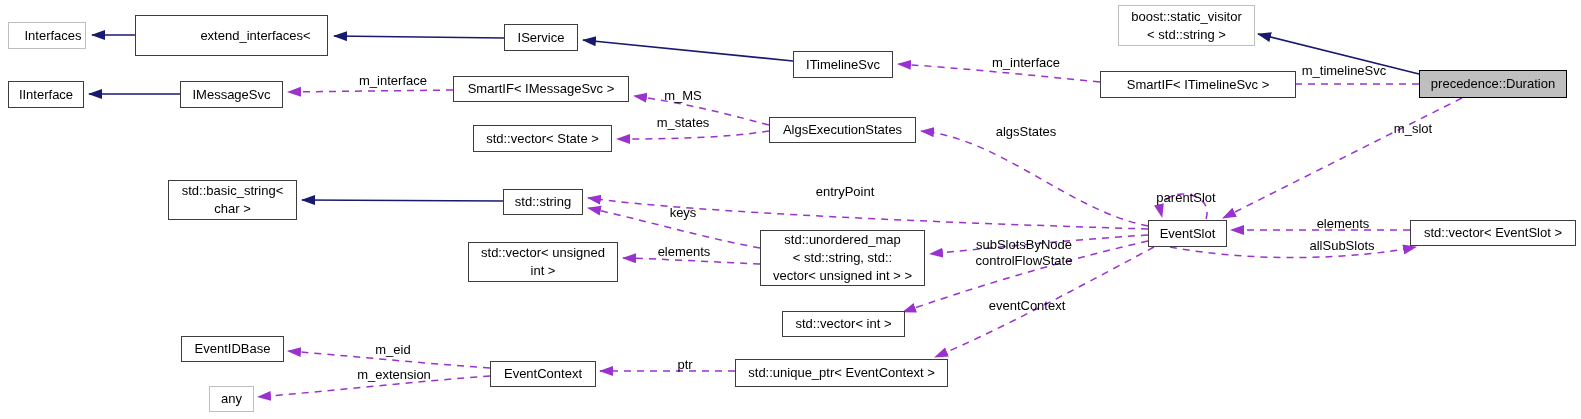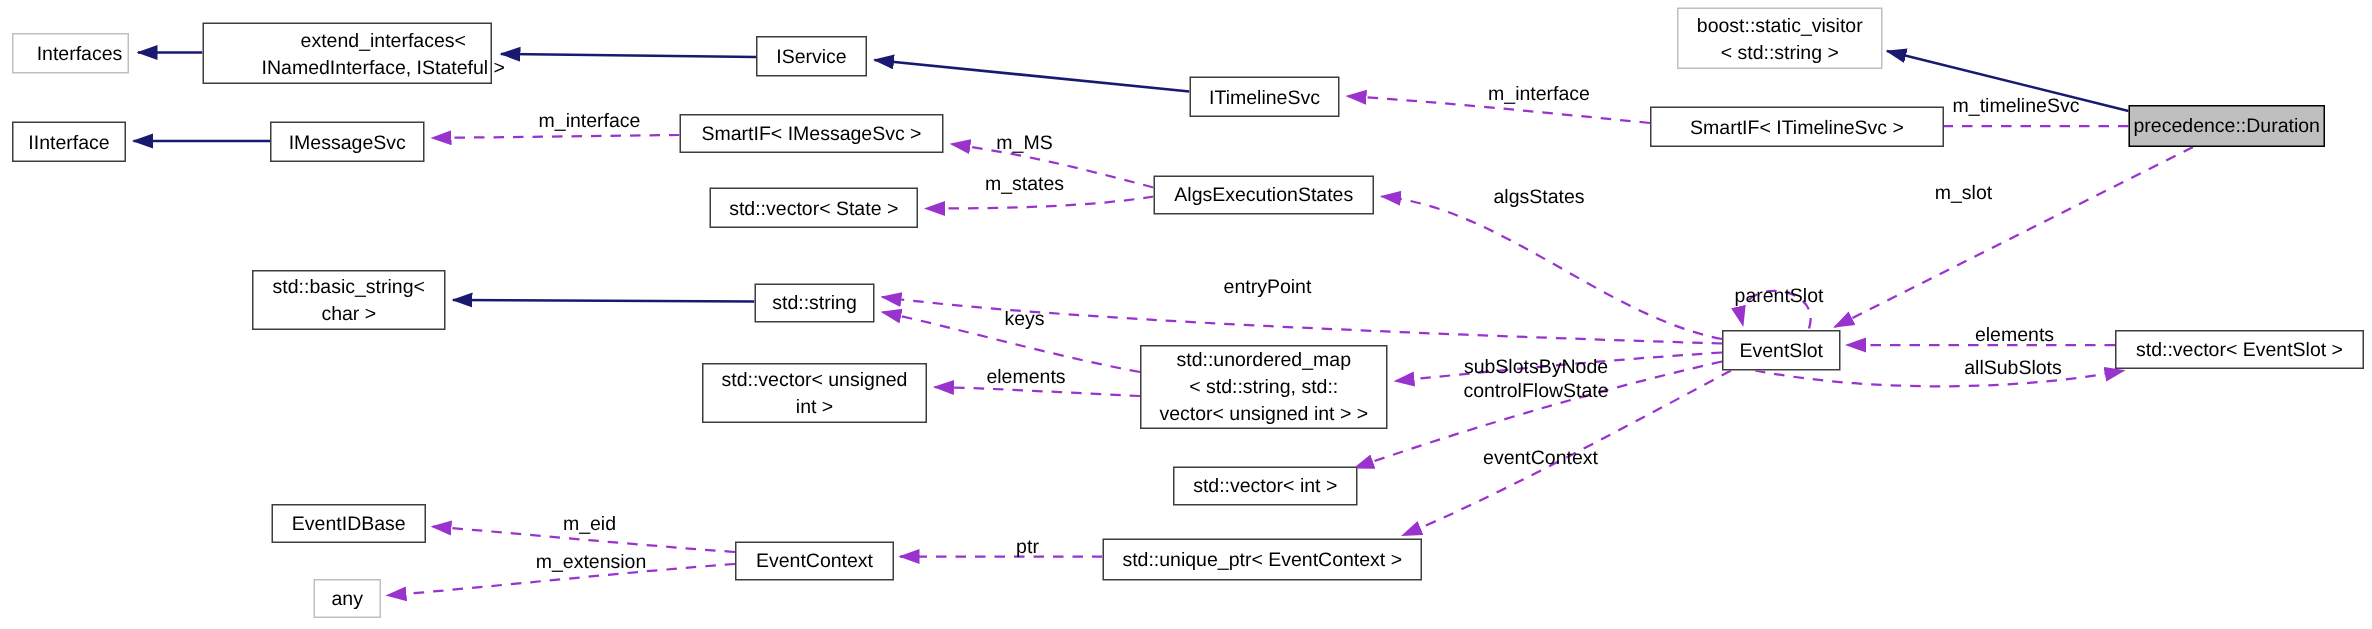--- a/index.html
+++ b/index.html
@@ -63,55 +63,54 @@
       <path d="M490,376 C420,381 330,391 258,397" class="edge usage" marker-end="url(#arr-use)" data-interactable="false"></path>
       <path d="M1410,230 L1231,230" class="edge usage" marker-end="url(#arr-use)" data-interactable="false"></path>
       <path d="M1170,247 C1255,263 1355,259 1416,247" class="edge usage" marker-end="url(#arr-use)" data-interactable="false"></path>
     </svg>
   <div id="nodes" data-interactable="false">
       <div class="edge-label" data-interactable="false" style="left: 393px; top: 80px;">m_interface</div>
       <div class="edge-label" data-interactable="false" style="left: 683px; top: 95px;">m_MS</div>
       <div class="edge-label" data-interactable="false" style="left: 683px; top: 122px;">m_states</div>
       <div class="edge-label" data-interactable="false" style="left: 1026px; top: 62px;">m_interface</div>
       <div class="edge-label" data-interactable="false" style="left: 1344px; top: 70px;">m_timelineSvc</div>
-      <div class="edge-label" data-interactable="false" style="left: 1309px; top: 128px;">m_slot</div>
+      <div class="edge-label" data-interactable="false" style="left: 1413px; top: 128px;">m_slot</div>
       <div class="edge-label" data-interactable="false" style="left: 1026px; top: 131px;">algsStates</div>
       <div class="edge-label" data-interactable="false" style="left: 1186px; top: 197px;">parentSlot</div>
       <div class="edge-label" data-interactable="false" style="left: 845px; top: 191px;">entryPoint</div>
       <div class="edge-label" data-interactable="false" style="left: 1024px; top: 244px;">subSlotsByNode</div>
       <div class="edge-label" data-interactable="false" style="left: 683px; top: 212px;">keys</div>
       <div class="edge-label" data-interactable="false" style="left: 684px; top: 251px;">elements</div>
       <div class="edge-label" data-interactable="false" style="left: 1024px; top: 260px;">controlFlowState</div>
       <div class="edge-label" data-interactable="false" style="left: 1027px; top: 305px;">eventContext</div>
       <div class="edge-label" data-interactable="false" style="left: 685px; top: 364px;">ptr</div>
       <div class="edge-label" data-interactable="false" style="left: 393px; top: 349px;">m_eid</div>
       <div class="edge-label" data-interactable="false" style="left: 394px; top: 374px;">m_extension</div>
       <div class="edge-label" data-interactable="false" style="left: 1343px; top: 223px;">elements</div>
       <div class="edge-label" data-interactable="false" style="left: 1342px; top: 245px;">allSubSlots</div>
       <div class="node gray" data-interactable="false" style="left: 8px; top: 22px; width: 78px; height: 27px; padding-left: 12px;">
         <span data-interactable="false">Interfaces</span>
       </div>
       <div class="node" data-interactable="true" style="left: 135px; top: 15px; width: 193px; height: 41px; padding-left: 48px;">
         <span data-interactable="false">extend_interfaces&lt;</span>
-        <span data-interactable="false">INamedInterface, IStateful &gt;</span>
       </div>
       <div class="node" data-interactable="true" style="left: 504px; top: 24px; width: 74px; height: 27px;">
         <span data-interactable="false">IService</span>
       </div>
       <div class="node" data-interactable="true" style="left: 793px; top: 51px; width: 100px; height: 27px;">
         <span data-interactable="false">ITimelineSvc</span>
       </div>
       <div class="node gray" data-interactable="false" style="left: 1118px; top: 5px; width: 137px; height: 41px;">
         <span data-interactable="false">boost::static_visitor</span>
         <span data-interactable="false">&lt; std::string &gt;</span>
       </div>
       <div class="node" data-interactable="true" style="left: 1100px; top: 71px; width: 196px; height: 27px;">
         <span data-interactable="false">SmartIF&lt; ITimelineSvc &gt;</span>
       </div>
-      <div class="node highlight" data-interactable="false" style="left: 1419px; top: 70px; width: 131px; height: 28px;">
+      <div class="node highlight" data-interactable="false" style="left: 1419px; top: 70px; width: 148px; height: 28px;">
         <span data-interactable="false">precedence::Duration</span>
       </div>
       <div class="node" data-interactable="true" style="left: 8px; top: 81px; width: 76px; height: 27px;">
         <span data-interactable="false">IInterface</span>
       </div>
       <div class="node" data-interactable="true" style="left: 180px; top: 81px; width: 103px; height: 27px;">
         <span data-interactable="false">IMessageSvc</span>
       </div>
       <div class="node" data-interactable="true" style="left: 453px; top: 76px; width: 176px; height: 26px;">
         <span data-interactable="false">SmartIF&lt; IMessageSvc &gt;</span>

